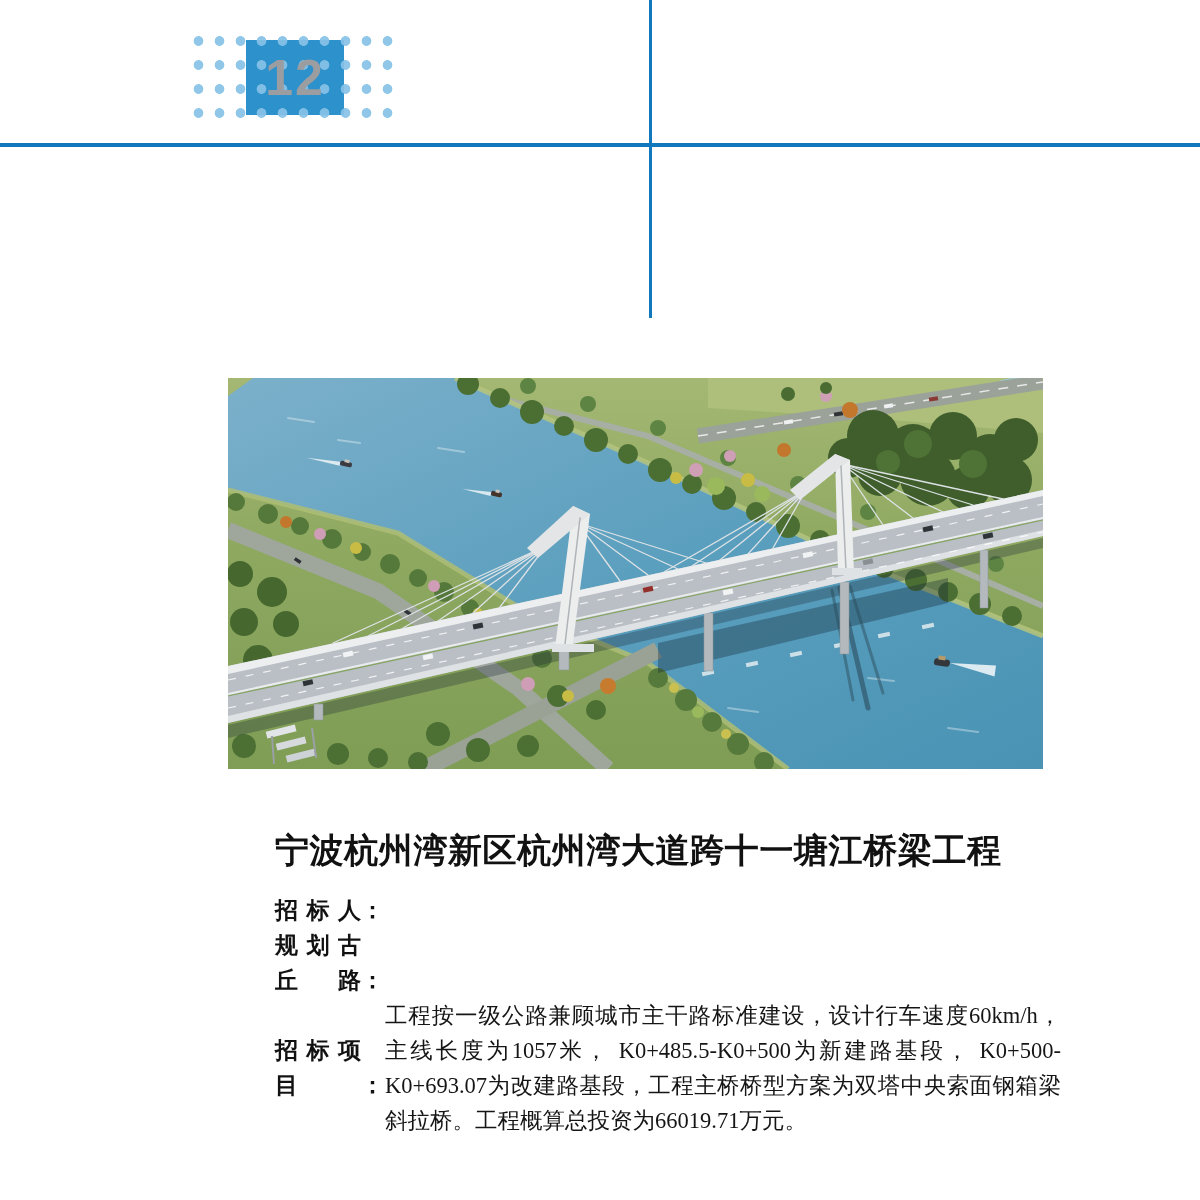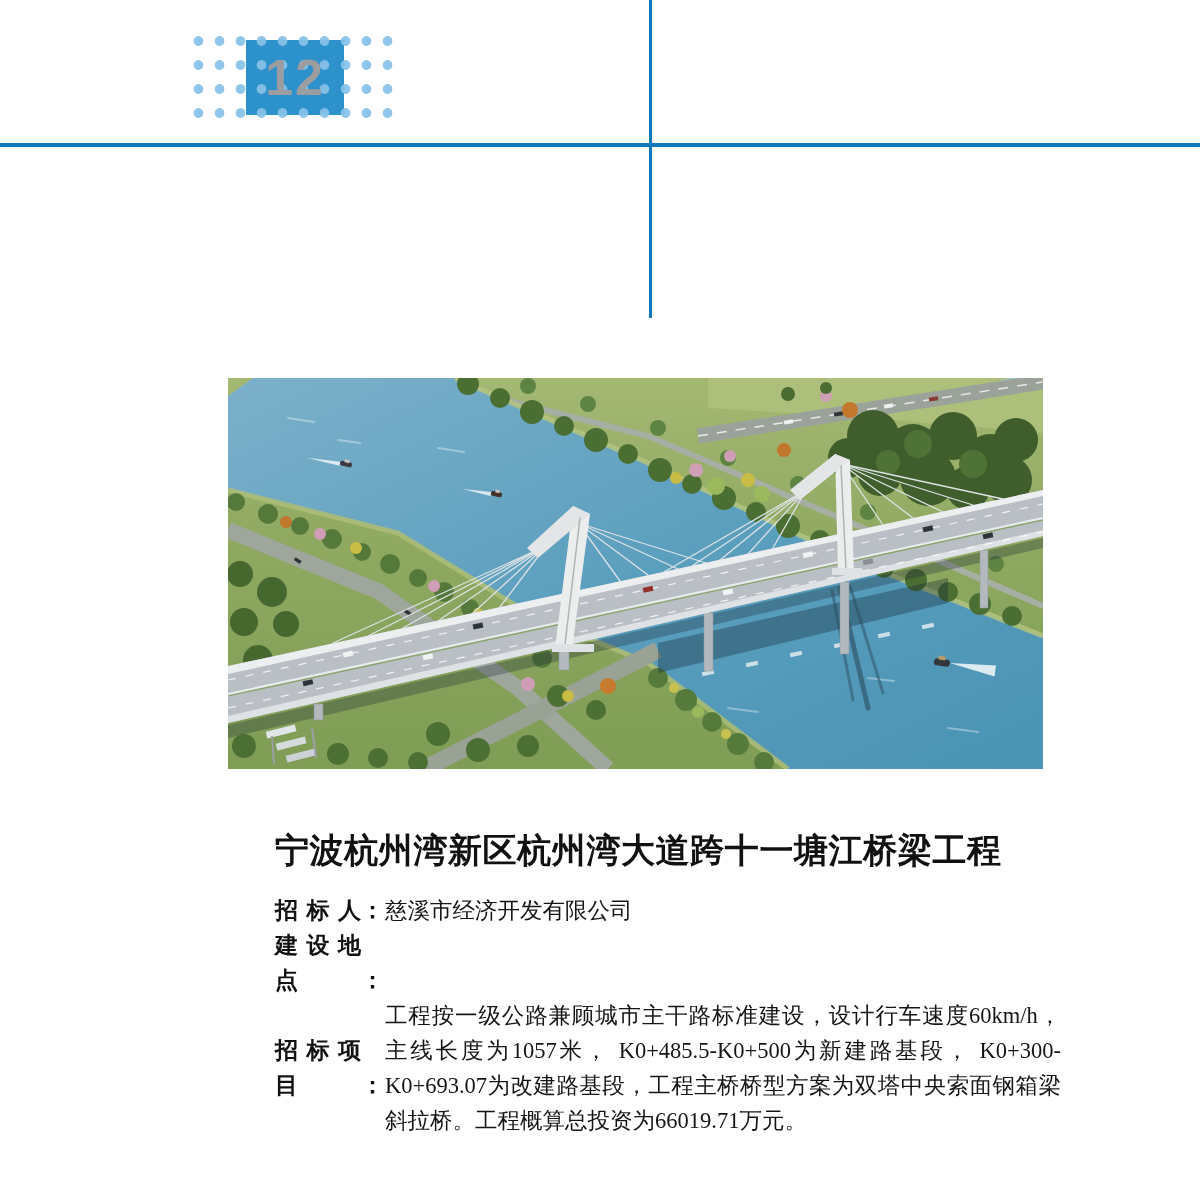--- a/index.html
+++ b/index.html
@@ -327,24 +327,23 @@
         </g>
       </g>
     </svg>
   </div>
 
   <div class="article-title">宁波杭州湾新区杭州湾大道跨十一塘江桥梁工程</div>
 
   <div class="fields">
     <div class="field-row">
       <div class="field-label"><span class="flabel">招标人</span><span class="fcolon">：</span></div>
-      <div class="field-content">慈溪市经济开发有限公司</div>
     </div>
     <div class="field-row">
-      <div class="field-label"><span class="flabel">建设地点</span><span class="fcolon">：</span></div>
+      <div class="field-label"><span class="flabel">规划古丘路</span><span class="fcolon">：</span></div>
     </div>
     <div class="field-row">
       <div class="field-label"><span class="flabel">招标项目</span><span class="fcolon">：</span></div>
-      <div class="field-content">工程按一级公路兼顾城市主干路标准建设，设计行车速度60km/h，主线长度为1057米， K0+485.5-K0+500为新建路基段， K0+300-K0+693.07为改建路基段，工程主桥桥型方案为双塔中央索面钢箱梁斜拉桥。工程概算总投资为66019.71万元。</div>
+      <div class="field-content">工程按一级公路兼顾城市主干路标准建设，设计行车速度60km/h，主线长度为1057米， K0+485.5-K0+500为新建路基段， K0+500-K0+693.07为改建路基段，工程主桥桥型方案为双塔中央索面钢箱梁斜拉桥。工程概算总投资为66019.71万元。</div>
     </div>
   </div>
 
 </div>
 
 </body></html>

